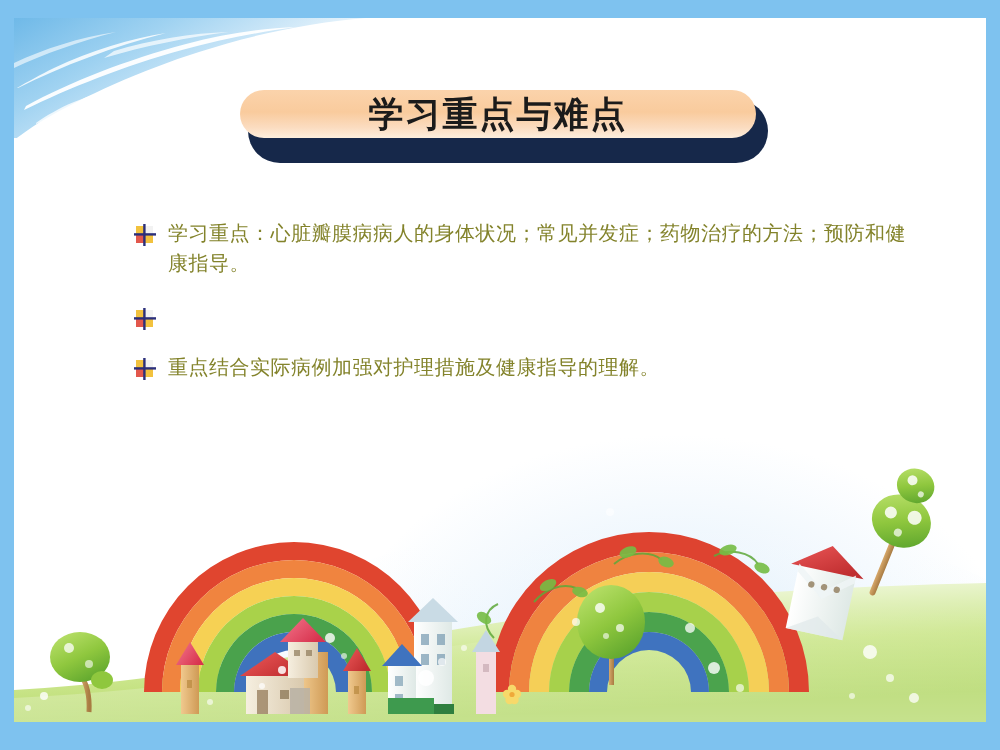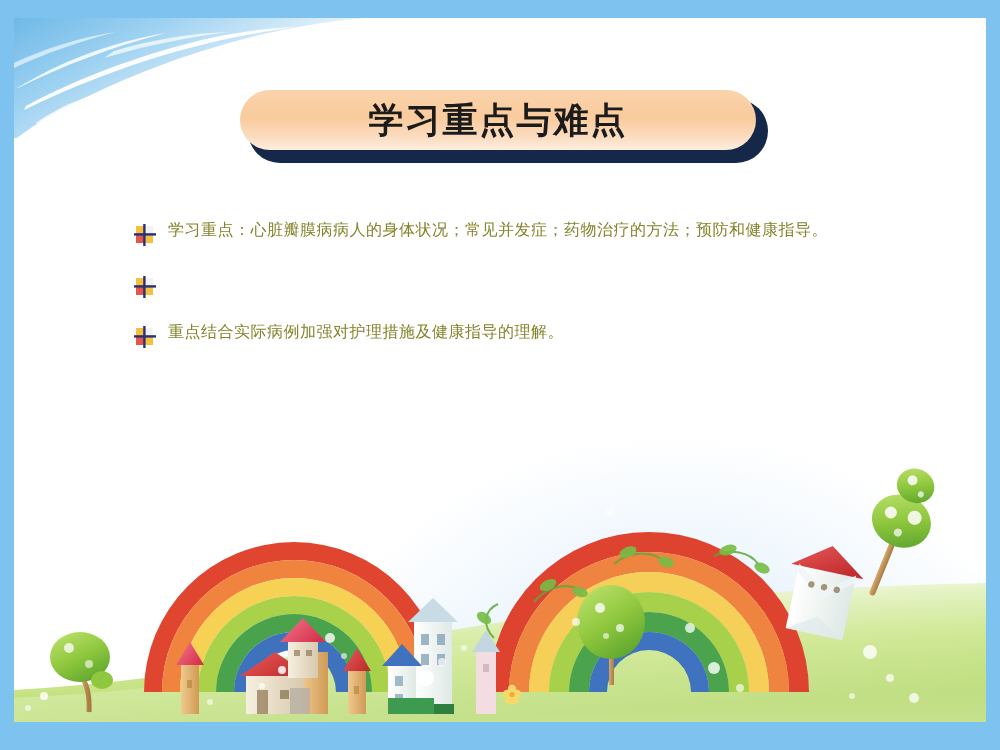--- a/index.html
+++ b/index.html
@@ -46,21 +46,21 @@
     display:flex; justify-content:center;
   }
   .title-stack{ position:relative; width:520px; height:68px; }
   .title-shadow{
     position:absolute; left:8px; top:9px;
     width:520px; height:64px; border-radius:34px;
     background:#16284a;
   }
   .title-pill{
     position:absolute; left:0; top:0;
-    width:516px; height:60px; border-radius:32px;
+    width:516px; height:48px; border-radius:32px;
     background:linear-gradient(180deg,#fbd3ab 0%,#f9cb9d 46%,#fbdcc0 78%,#fdeedd 100%);
     display:flex; align-items:center; justify-content:center;
   }
   .title-text{
     font-family:"DejaVu Sans","Liberation Sans",sans-serif;
     font-size:35px; font-weight:700; color:#1b1b1b;
     letter-spacing:2px; line-height:1;
   }
   
   .bullets{
@@ -71,21 +71,21 @@
     margin-bottom:24px;
   }
   .bullet-marker{
     flex:0 0 auto;
     width:22px; height:22px;
     margin-top:6px; margin-right:12px;
     position:relative;
   }
   .bullet-text{
     font-family:"Liberation Serif","DejaVu Serif",serif;
-    font-size:16px; line-height:1.5; color:#83832b;
+    font-size:20px; line-height:1.5; color:#83832b;
     letter-spacing:.5px;
   }
   .b1{ margin-bottom:24px; }
   .b2{ margin-bottom:22px; }
 </style>
 </head>
 <body>
 
 <div class="slide">
 

